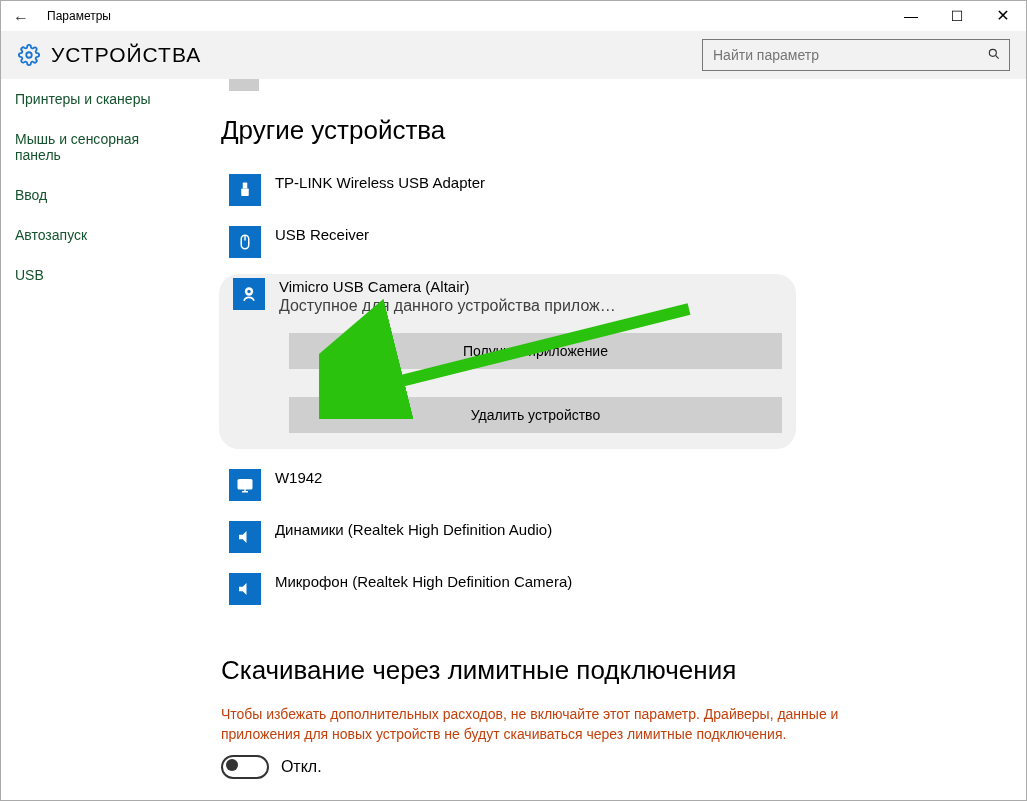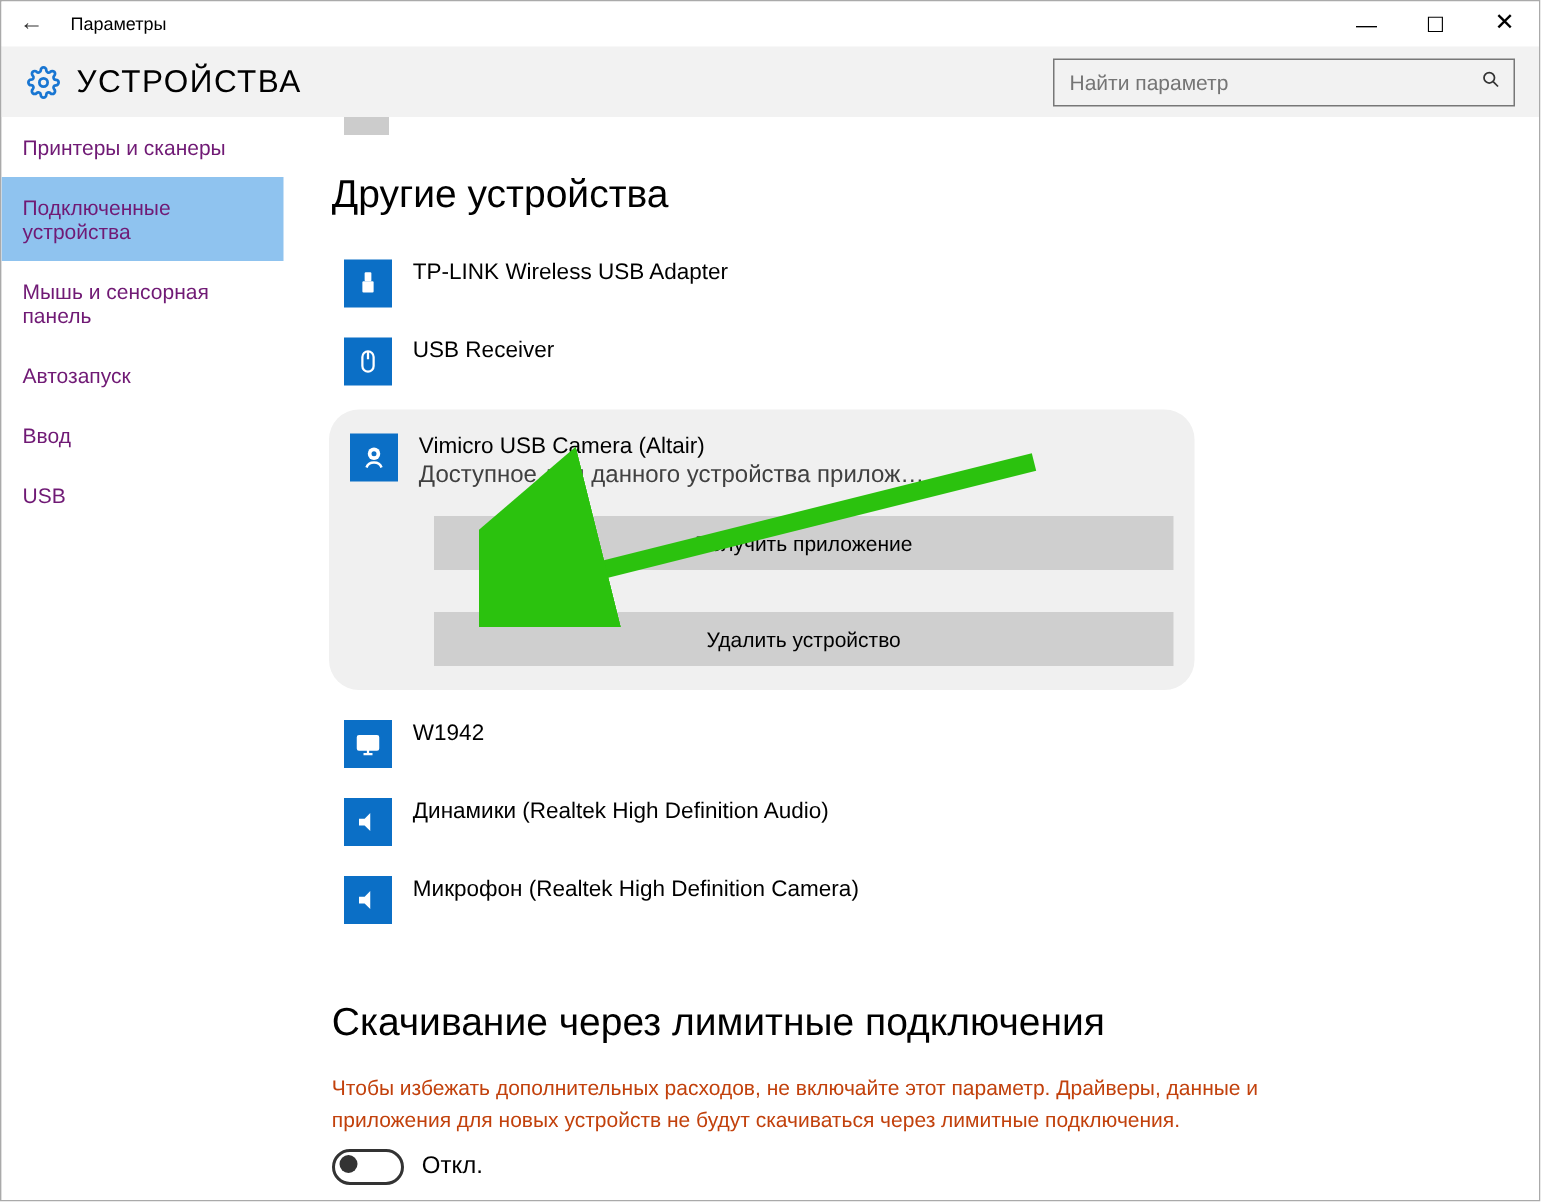--- a/index.html
+++ b/index.html
@@ -104,21 +104,21 @@
     position: relative;
   }
   .sidebar {
     width: 314px;
     background: #fff;
     border-right: none;
   }
   .sidebar .item {
     padding: 12px 14px;
     font-size: 14px;
-    color: #701a75;
+    color: #14532d;
   }
   .sidebar .item.selected {
     background: #8fc3ef;
   }
   
   .content {
     flex: 1 1 auto;
     overflow-y: auto;
     padding: 0 0 20px 0;
     position: relative;
@@ -145,21 +145,21 @@
     justify-content: center;
     margin-right: 14px;
     flex-shrink: 0;
   }
   .dev-row .label {
     font-size: 15px;
   }
   .dev-card {
     background: #f0f0f0;
     margin: 6px 230px 10px 30px;
-    padding: 16px 14px 16px 14px;
+    padding: 4px 14px 16px 14px;
     border-radius: 20px;
   }
   .dev-card .top {
     display: flex;
   }
   .dev-card .icon {
     width: 32px;
     height: 32px;
     background: #0b6fc6;
     color: #fff;
@@ -258,24 +258,23 @@
             <line x1="20" y1="20" x2="14.5" y2="14.5"></line>
           </svg>
       </span>
     </div>
   </div>
 
   <div class="body">
 
     <div class="sidebar">
       <div class="item">Принтеры и сканеры</div>
-      <div class="item selected">Подключенные устройства</div>
       <div class="item">Мышь и сенсорная панель</div>
+      <div class="item">Ввод</div>
       <div class="item">Автозапуск</div>
-      <div class="item">Ввод</div>
       <div class="item">USB</div>
     </div>
 
     <div class="content">
       <div class="stub-block"></div>
 
       <h2 class="section">Другие устройства</h2>
 
       <div class="dev-row">
         <span class="icon">

